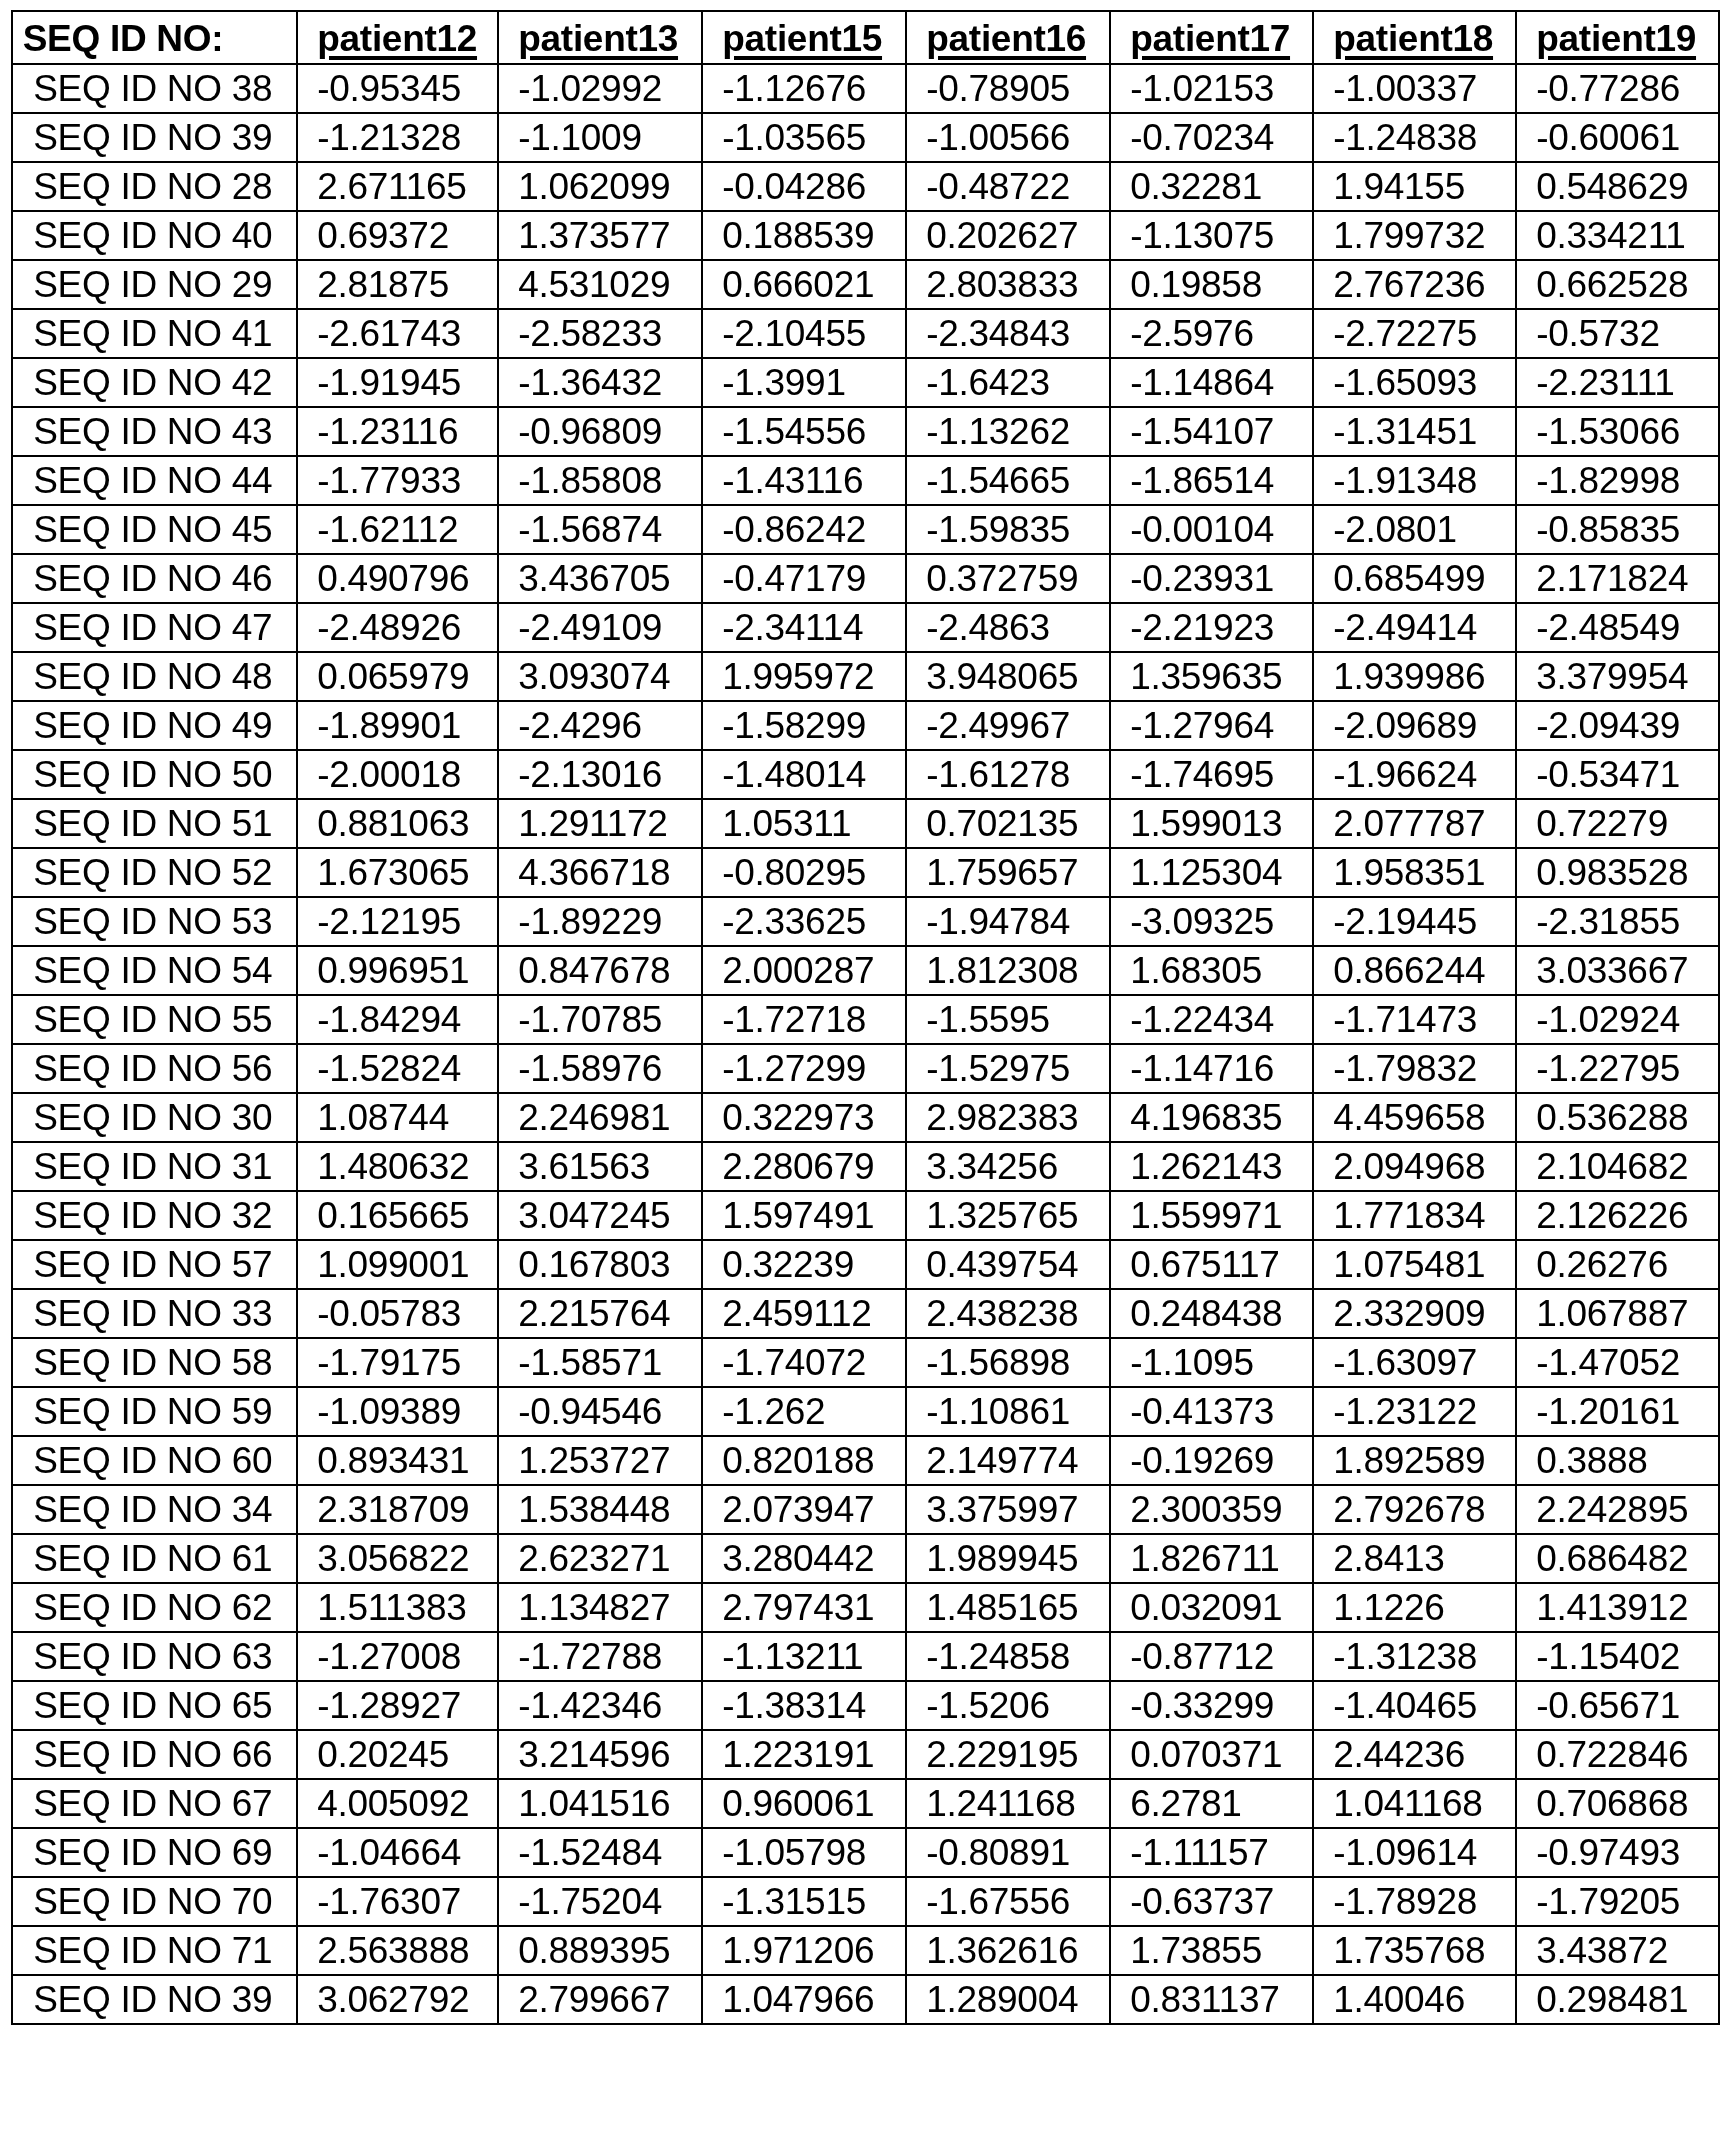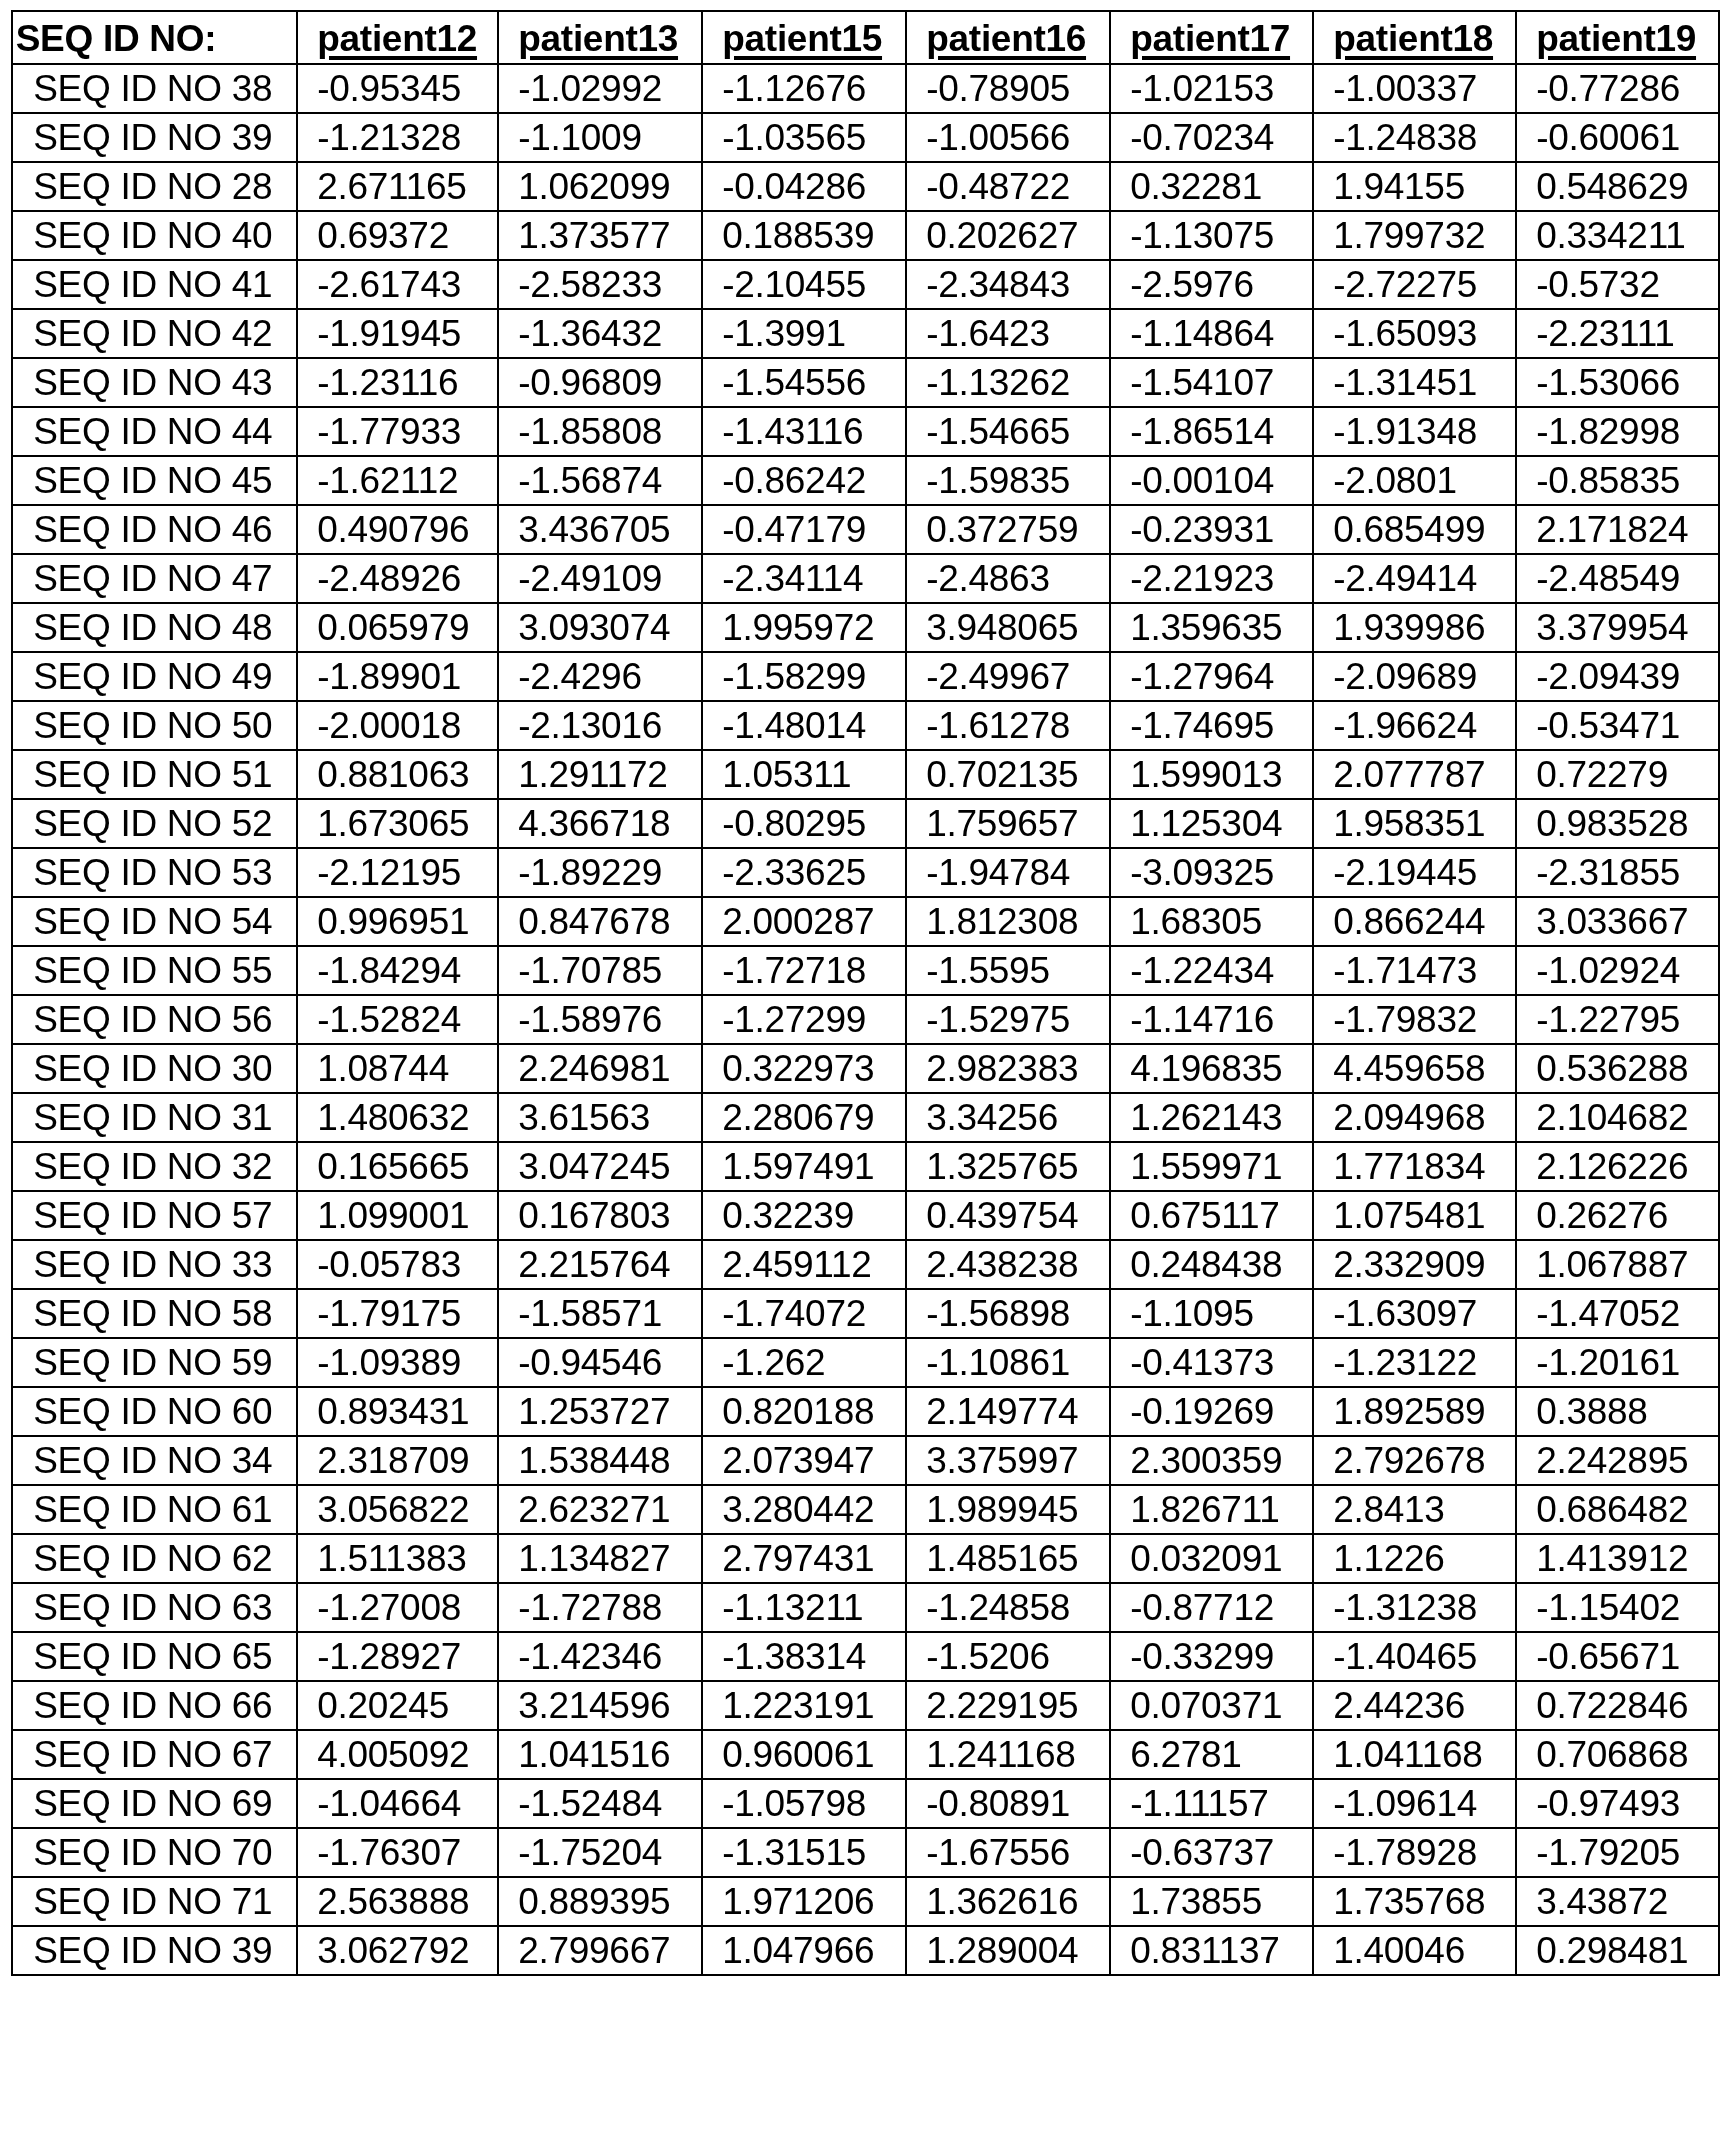--- a/index.html
+++ b/index.html
@@ -41,21 +41,21 @@
     font-size: 37px;
     line-height: 1;
     letter-spacing: -0.3px;
   }
   #data-table th {
     height: 49px;
     font-weight: bold;
     padding-top: 2.7px;
   }
   #data-table th.first {
-    padding-left: 3px;
+    padding-left: 10px;
     text-decoration: none;
   }
   #data-table th span.ul {
     text-decoration: underline;
     text-decoration-thickness: 3.6px;
     text-underline-offset: 5.3px;
     text-align: center;
   }
   #data-table td {
     height: 47px;
@@ -126,20 +126,30 @@
         <td class="label">SEQ ID NO 40</td>
         <td>0.69372</td>
         <td>1.373577</td>
         <td>0.188539</td>
         <td>0.202627</td>
         <td>-1.13075</td>
         <td>1.799732</td>
         <td>0.334211</td>
       </tr>
       <tr>
+        <td class="label">SEQ ID NO 29</td>
+        <td>2.81875</td>
+        <td>4.531029</td>
+        <td>0.666021</td>
+        <td>2.803833</td>
+        <td>0.19858</td>
+        <td>2.767236</td>
+        <td>0.662528</td>
+      </tr>
+      <tr>
         <td class="label">SEQ ID NO 41</td>
         <td>-2.61743</td>
         <td>-2.58233</td>
         <td>-2.10455</td>
         <td>-2.34843</td>
         <td>-2.5976</td>
         <td>-2.72275</td>
         <td>-0.5732</td>
       </tr>
       <tr>

